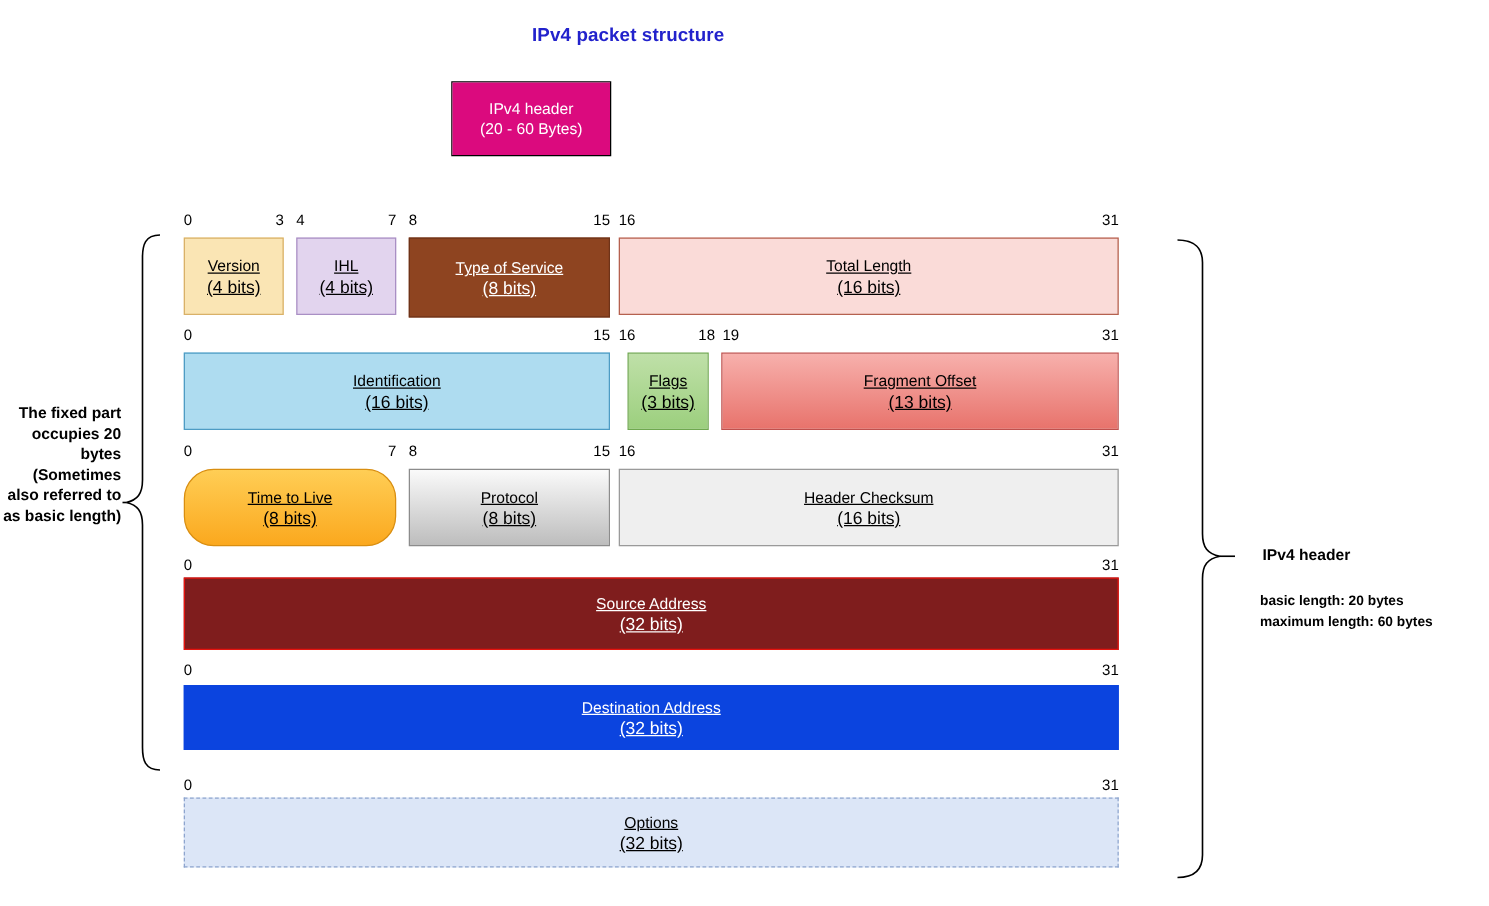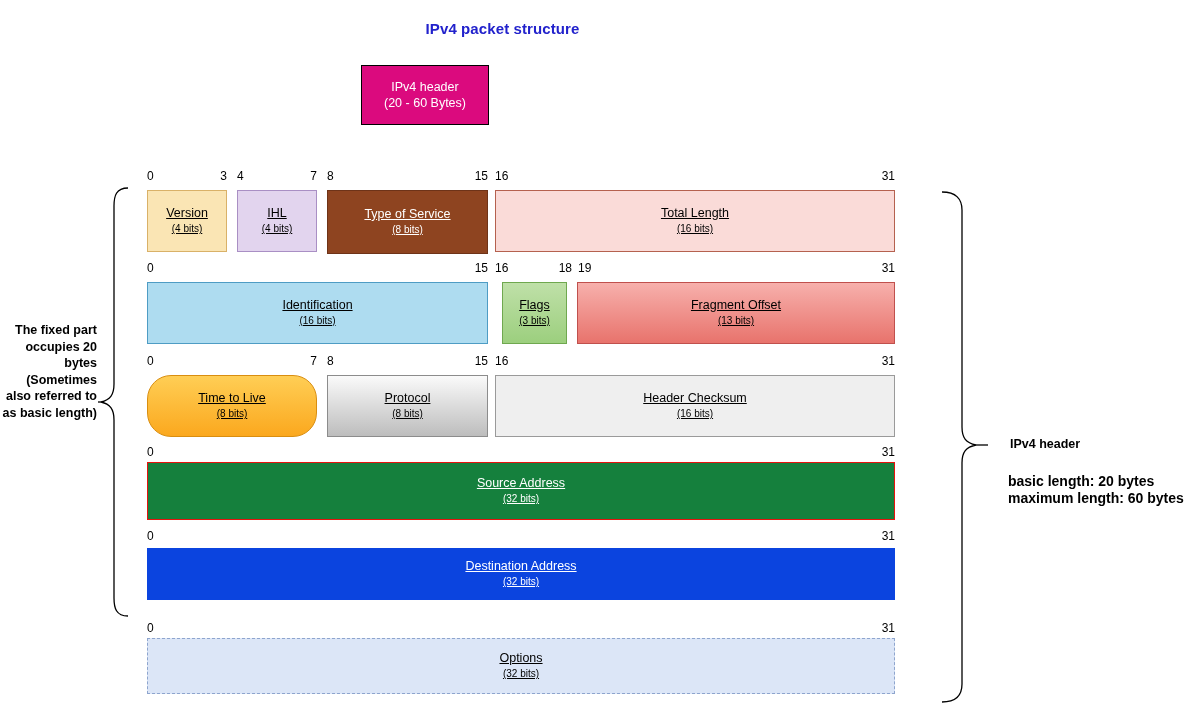--- a/index.html
+++ b/index.html
@@ -68,62 +68,62 @@
     display: flex;
     flex-direction: column;
     align-items: center;
     justify-content: center;
     font-size: 12.5px;
     line-height: 16px;
     text-align: center;
     white-space: nowrap;
     text-decoration: underline;
   }
-  .fieldbox .sub { font-size: 10px; }
+  .fieldbox .sub { font-size: 14px; }
 
   
   .f-version   { background: #FAE5B4; border: 1px solid #D9B168; color: #000; }
   .f-ihl       { background: #E2D4EE; border: 1px solid #A98FC4; color: #000; }
   .f-tos       { background: #8E4420; border: 1px solid #6E3318; color: #fff; }
   .f-totallen  { background: #FADBD8; border: 1px solid #B5614F; color: #000; }
 
   .f-ident     { background: #AEDCF0; border: 1px solid #4E9CC4; color: #000; }
   .f-flags     { background: linear-gradient(180deg,#BFE0A8 0%,#9CCF7E 100%);
                  border: 1px solid #6FA84F; color: #000; }
   .f-fragoff   { background: linear-gradient(180deg,#F7B0AC 0%,#E8736C 100%);
                  border: 1px solid #C0504D; color: #000; }
 
   .f-ttl       { background: linear-gradient(180deg,#FFCE55 0%,#FBA81E 100%);
                  border: 1px solid #D98E10; color: #000; }
   .f-protocol  { background: linear-gradient(180deg,#FAFAFA 0%,#BDBDBD 100%);
                  border: 1px solid #8C8C8C; color: #000; }
   .f-checksum  { background: #EFEFEF; border: 1px solid #9A9A9A; color: #000; }
 
-  .f-src       { background: #15803d; border: 1px solid #E5130E; color: #fff; }
+  .f-src       { background: #7f1d1d; border: 1px solid #E5130E; color: #fff; }
   .f-dst       { background: #0B44DF; border: 1px solid #0B44DF; color: #fff; }
   .f-options   { background: #DCE6F7; border: 1px dashed #8EA5CE; color: #000; }
 
   
   #left-note {
     left: 2px; top: 322px; width: 95px;
     text-align: right;
     font-size: 12.5px;
     line-height: 16.6px;
     font-weight: bold;
     color: #000;
   }
   #right-note-title {
     left: 1010px; top: 437px;
     font-size: 12.5px;
     font-weight: bold;
     white-space: nowrap;
   }
   #right-note-lines {
     left: 1008px; top: 473px;
-    font-size: 14px;
+    font-size: 11px;
     line-height: 16.5px;
     font-weight: bold;
     white-space: nowrap;
   }
   #right-note-lines div { white-space: nowrap; }
 
   
   .brace { position: absolute; overflow: visible; }
 </style>
 </head>

